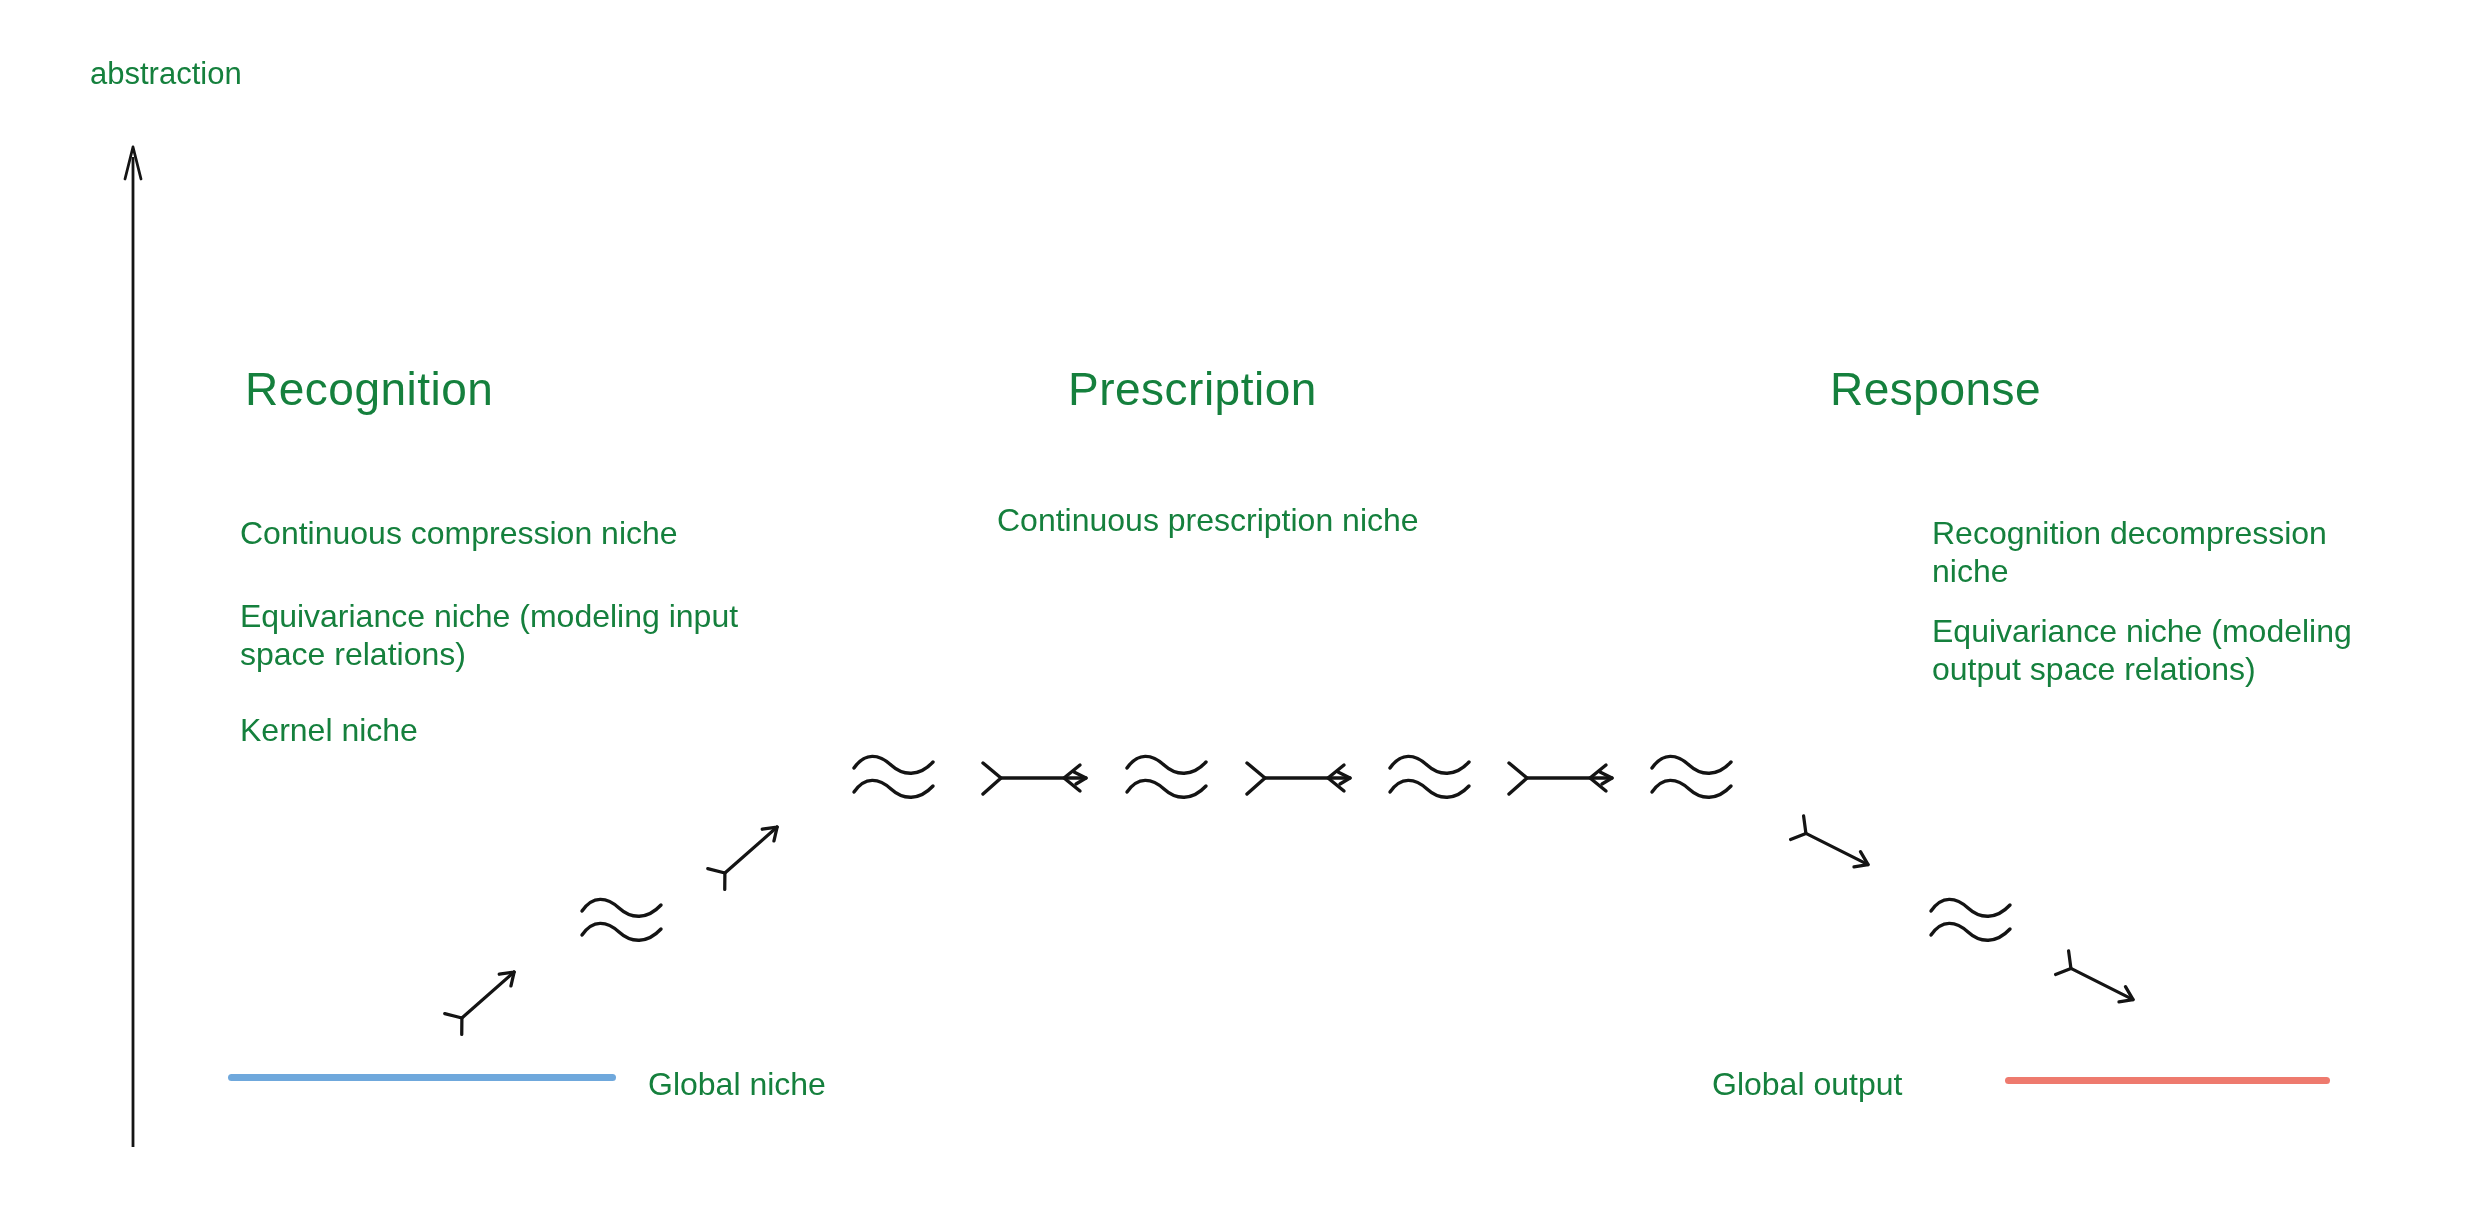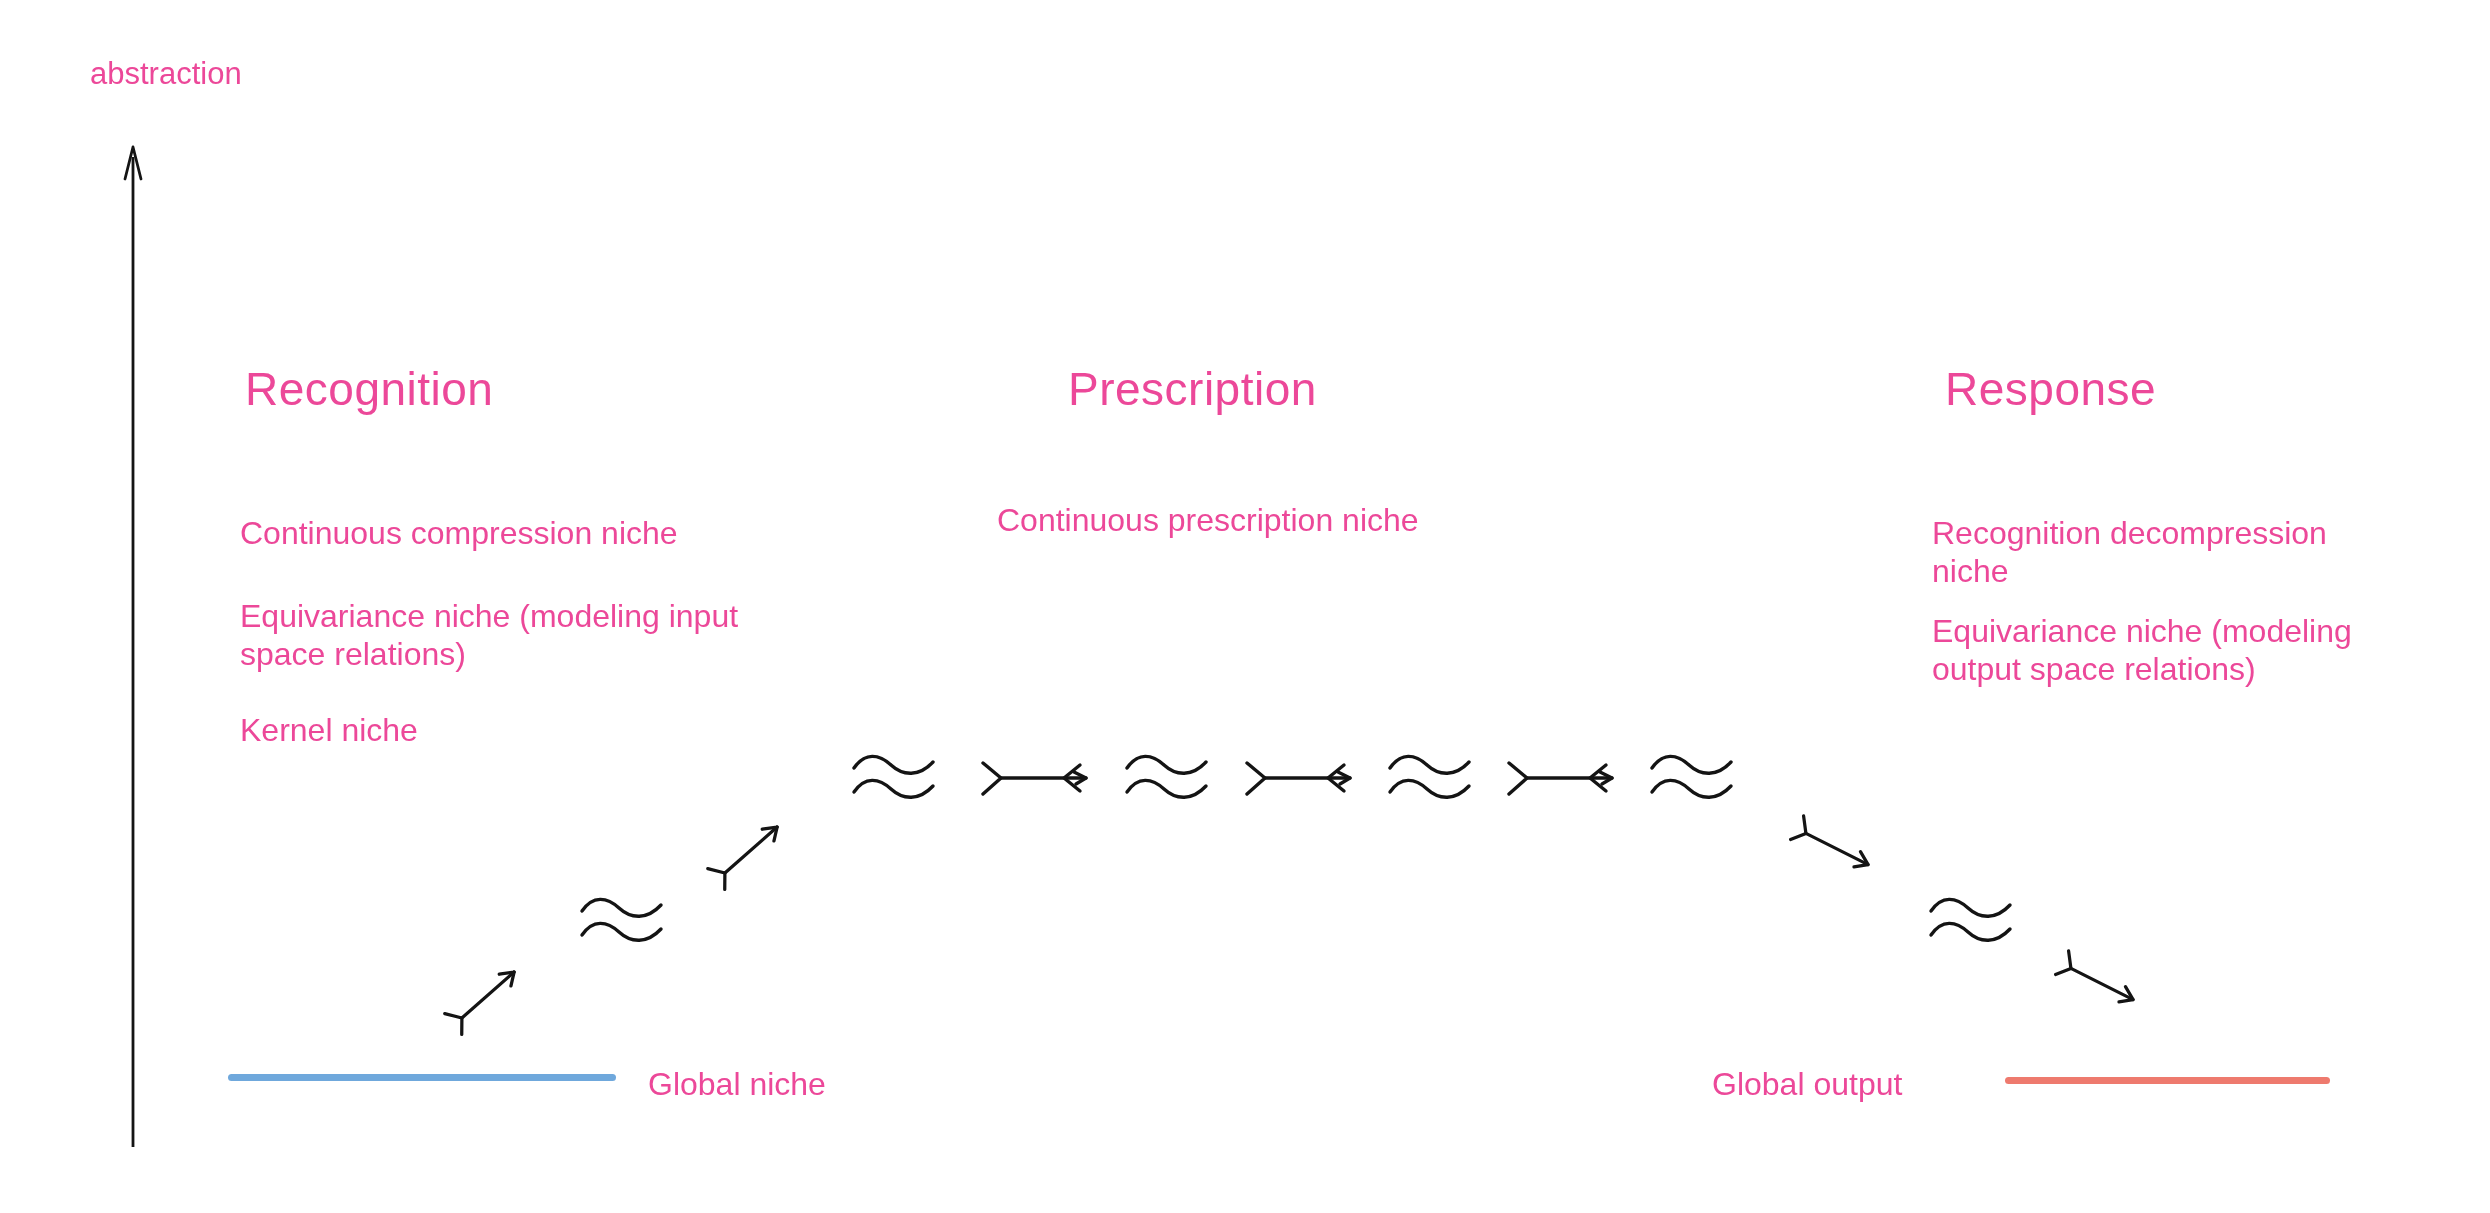--- a/index.html
+++ b/index.html
@@ -2,21 +2,21 @@
 <html><head>
 <meta charset="utf-8">
 <style>
   html,body{margin:0;padding:0;background:#fff;}
   #canvas{
     position:relative;
     width:2490px;
     height:1213px;
     background:#ffffff;
     font-family:"Liberation Sans", sans-serif;
-    color:#ec4899;
+    color:#15803d;
     overflow:hidden;
   }
   .abs{position:absolute;}
   .axis-label{
     left:90px;top:56px;
     font-size:31px;
   }
   .heading{
     font-size:46px;
     font-weight:400;
@@ -67,21 +67,21 @@
   </svg>
 
   <div class="abs axis-label">abstraction</div>
   <svg class="abs" width="40" height="1010" viewBox="0 0 40 1010" style="left:114px;top:145px">
     <line x1="19" y1="12" x2="19" y2="1002" stroke="#141414" stroke-width="2.8"></line>
     <path d="M19 2 L11 34 M19 2 L27 34" stroke="#141414" stroke-width="2.8" fill="none" stroke-linecap="round"></path>
   </svg>
 
   <div class="abs heading" style="left:245px;top:362px">Recognition</div>
   <div class="abs heading" style="left:1068px;top:362px">Prescription</div>
-  <div class="abs heading" style="left:1945px;top:362px">Response</div>
+  <div class="abs heading" style="left:1830px;top:362px">Response</div>
 
   <div class="abs niche" style="left:240px;top:598px;width:500px">Equivariance niche (modeling input space relations)</div>
   <div class="abs niche" style="left:240px;top:515px;width:560px">Continuous compression niche</div>
   <div class="abs niche" style="left:240px;top:712px;width:400px">Kernel niche</div>
 
   <div class="abs niche" style="left:997px;top:502px;width:560px">Continuous prescription niche</div>
 
   <div class="abs niche" style="left:1932px;top:515px;width:455px">Recognition decompression niche</div>
   <div class="abs niche" style="left:1932px;top:613px;width:500px">Equivariance niche (modeling output space relations)</div>
 

